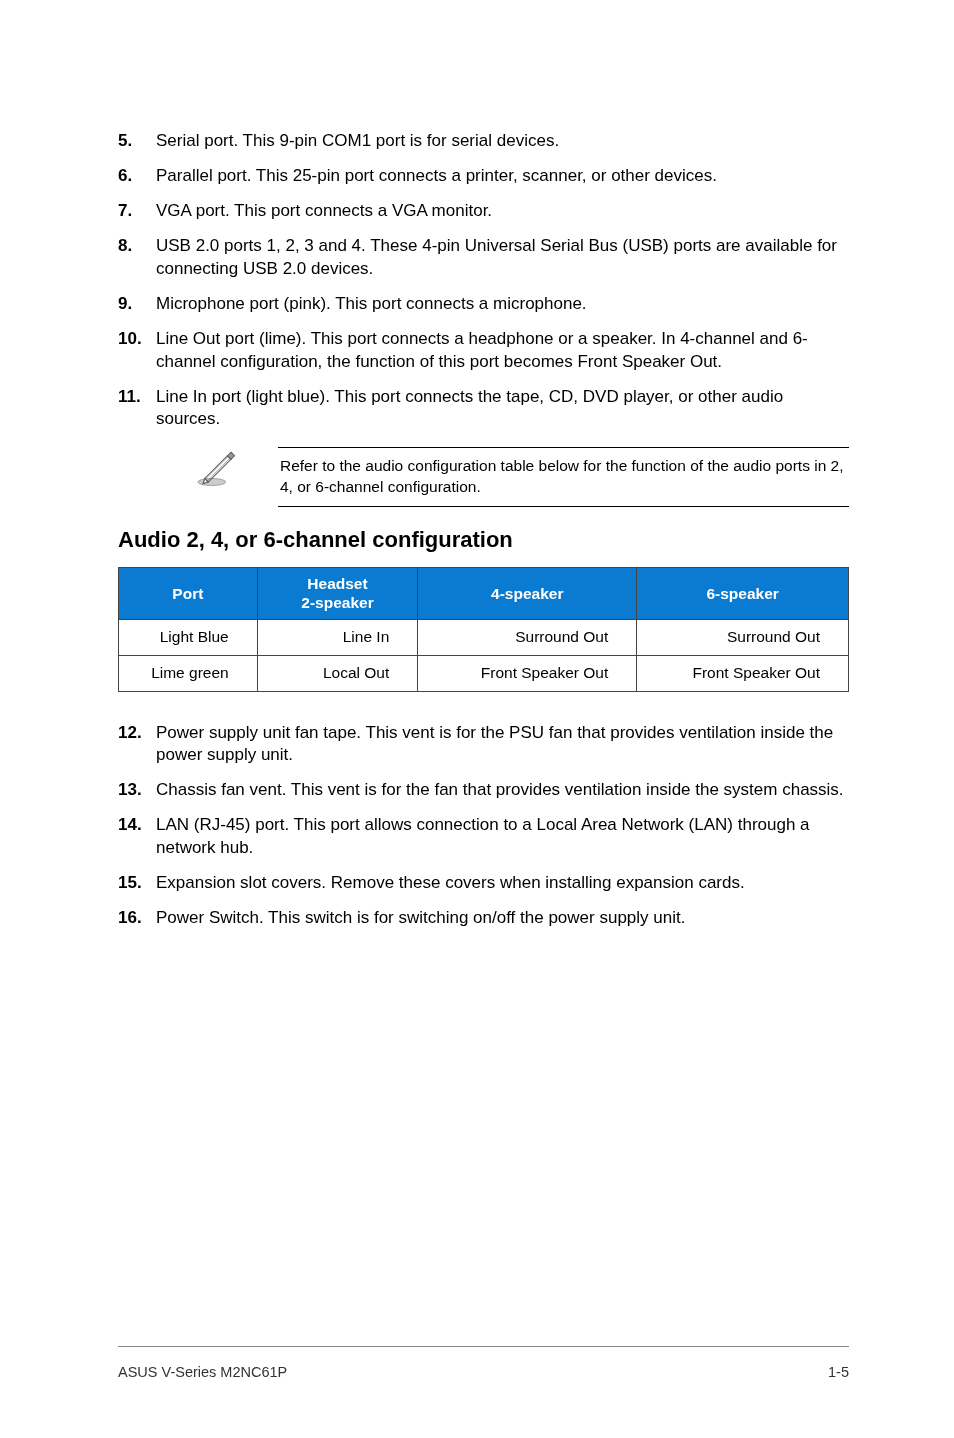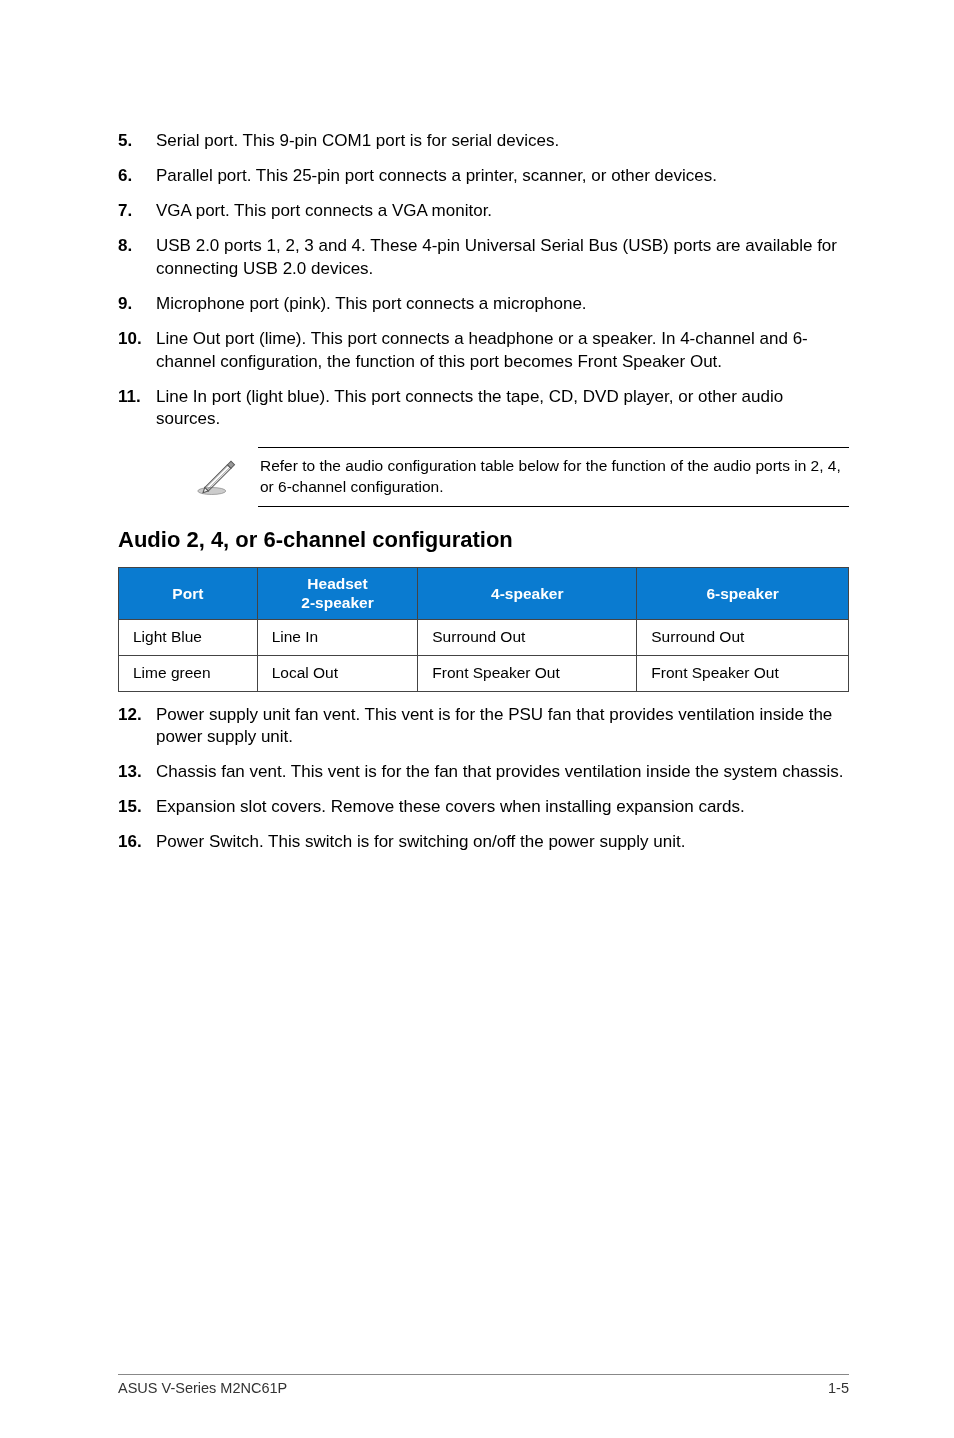--- a/index.html
+++ b/index.html
@@ -13,72 +13,72 @@
     font-size: 17px;
     line-height: 1.35;
   }
   .item-list { margin: 0; padding: 0; }
   .item-row { display: flex; margin-bottom: 12px; }
   .item-num { font-weight: bold; width: 38px; flex-shrink: 0; }
   .item-body { flex: 1; }
   .item-body .bold { font-weight: normal; }
   .note-block {
     display: flex;
-    align-items: center;
+    align-items: flex-start;
     margin: 16px 0 18px 78px;
-    gap: 20px;
+    gap: 40px;
   }
   .note-lines {
     border-top: 1px solid #000;
     border-bottom: 1px solid #000;
     padding: 8px 2px;
     flex: 1;
     font-size: 15.5px;
     line-height: 1.35;
   }
   .note-icon { width: 42px; height: 42px; flex-shrink: 0; }
   .section-heading {
     font-weight: bold;
     font-size: 22px;
     margin: 12px 0 12px 0;
   }
   table {
     border-collapse: collapse;
     width: 100%;
-    margin: 0 0 12px 0;
+    margin: 0 0 30px 0;
     font-size: 15.5px;
     border-radius: 10px;
   }
   th {
     background: #0a7bd0;
     color: #fff;
     font-weight: bold;
     text-align: center;
     padding: 6px 8px;
     border: 1px solid #444;
     line-height: 1.25;
   }
   td {
     border: 1px solid #444;
-    padding: 7px 14px;
-    text-align: left;
+    padding: 7px 28px;
+    text-align: right;
   }
   .table-wrap { margin-left: 0; }
   .footer {
     display: flex;
     justify-content: space-between;
     font-size: 14.5px;
     color: #333;
     position: absolute;
     left: 118px;
     right: 105px;
-    bottom: 39px;
+    bottom: 55px;
     width: calc(954px - 118px - 105px);
     border-top: 0.5px solid #888;
-    padding-top: 4px;
+    padding-top: 16px;
   }
 </style>
 </head>
 <body>
 
 <div class="item-list">
   <div class="item-row">
     <div class="item-num">5.</div>
     <div class="item-body"><span class="bold">Serial port.</span><span> This 9-pin COM1 port is for serial devices.</span></div>
   </div>
@@ -151,25 +151,29 @@
       <td>Front Speaker Out</td>
       <td>Front Speaker Out</td>
     </tr>
   </tbody>
 </table>
 </div>
 
 <div class="item-list">
   <div class="item-row">
     <div class="item-num">12.</div>
-    <div class="item-body"><span class="bold">Power supply unit fan vent.</span><span> This vent is for the PSU fan that provides ventilation inside the power supply unit.</span></div>
+    <div class="item-body"><span class="bold">Power supply unit fan tape.</span><span> This vent is for the PSU fan that provides ventilation inside the power supply unit.</span></div>
   </div>
   <div class="item-row">
     <div class="item-num">13.</div>
     <div class="item-body"><span class="bold">Chassis fan vent.</span><span> This vent is for the fan that provides ventilation inside the system chassis.</span></div>
+  </div>
+  <div class="item-row">
+    <div class="item-num">14.</div>
+    <div class="item-body"><span class="bold">LAN (RJ-45) port.</span><span> This port allows connection to a Local Area Network (LAN) through a network hub.</span></div>
   </div>
   <div class="item-row">
     <div class="item-num">15.</div>
     <div class="item-body"><span class="bold">Expansion slot covers.</span><span> Remove these covers when installing expansion cards.</span></div>
   </div>
   <div class="item-row">
     <div class="item-num">16.</div>
     <div class="item-body"><span class="bold">Power Switch.</span><span> This switch is for switching on/off the power supply unit.</span></div>
   </div>
 </div>

